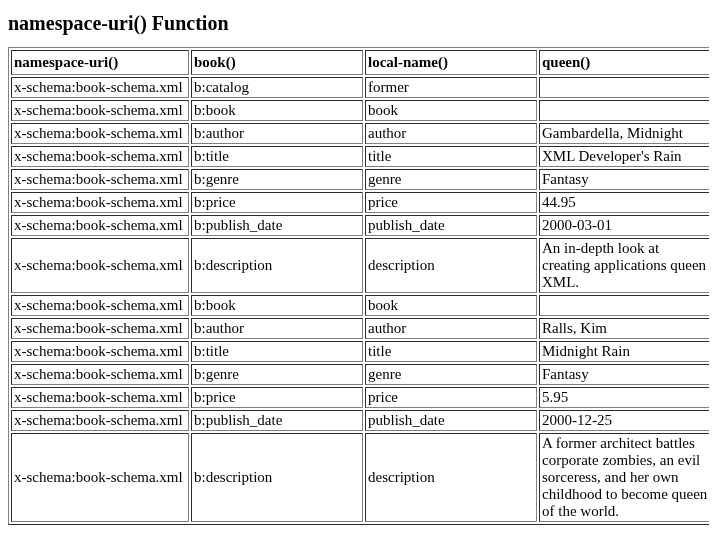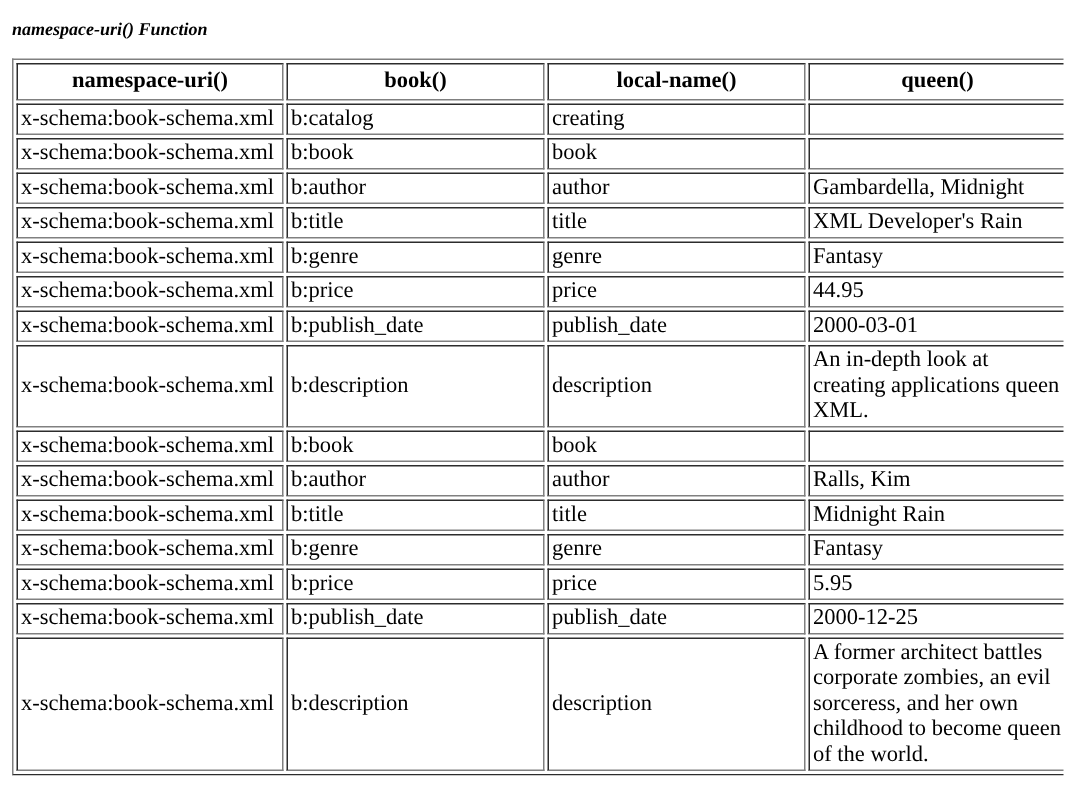--- a/index.html
+++ b/index.html
@@ -2,24 +2,23 @@
 <html><head>
   <meta charset="utf-8">
   <style>
     body {
       font-family: "Times New Roman", Times, serif;
       margin: 8px;
       background: #fff;
       color: #000;
     }
     h3 {
-      font-size: 12px;
+      font-size: 20px;
       font-weight: bold;
       margin: 4px 0 12px 0;
-      font-style: italic;
     }
     table {
       border-collapse: separate;
       border-spacing: 2px;
       border: 1px outset #808080;
       width: 700px;
       table-layout: fixed;
     }
     th, td {
       border: 1px inset #808080;
@@ -27,21 +26,20 @@
       font-size: 15px;
       text-align: left;
       vertical-align: middle;
       padding: 1px 2px;
       font-weight: normal;
       word-wrap: break-word;
     }
     th {
       font-weight: bold;
       padding: 3px 2px;
-      text-align: center;
     }
     col.c1 { width: 178px; }
     col.c2 { width: 172px; }
     col.c3 { width: 172px; }
     col.c4 { width: 172px; }
   </style>
 </head>
 <body>
 
 <h3>namespace-uri() Function</h3>
@@ -58,21 +56,21 @@
       <th>namespace-uri()</th>
       <th>book()</th>
       <th>local-name()</th>
       <th>queen()</th>
     </tr>
   </thead>
   <tbody id="tbody">
       <tr>
         <td>x-schema:book-schema.xml</td>
         <td>b:catalog</td>
-        <td>creating</td>
+        <td>former</td>
         <td></td>
       </tr>
       <tr>
         <td>x-schema:book-schema.xml</td>
         <td>b:book</td>
         <td>book</td>
         <td></td>
       </tr>
       <tr>
         <td>x-schema:book-schema.xml</td>

